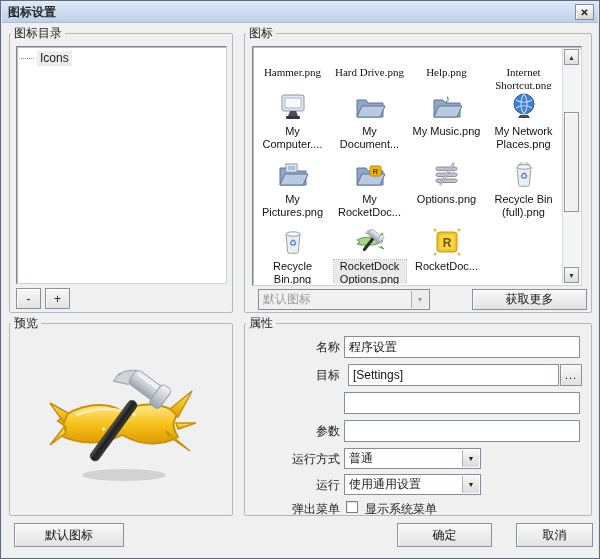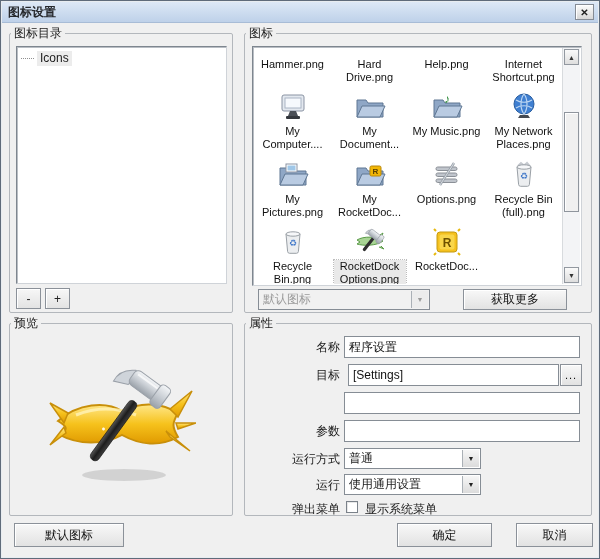--- a/index.html
+++ b/index.html
@@ -68,21 +68,21 @@
     position:absolute; left:1px; top:2px; right:19px; bottom:1px;
     display:grid; grid-template-columns:repeat(4,1fr);
     grid-template-rows:40px 68px 67px 66px; overflow:hidden;
   }
   .cell{ display:flex; flex-direction:column; align-items:center; cursor:default; overflow:hidden; }
   .cell-icon{ width:32px; height:32px; flex:0 0 32px; margin-top:2px; }
   .cell-label{
     font-size:11px; line-height:13px; text-align:center; color:#111;
     max-width:72px; padding:0 1px; margin-top:2px; word-wrap:break-word;
   }
-  .cell.label-only .cell-label{ margin-top:9px; }
+  .cell.label-only .cell-label{ margin-top:17px;font-family:Liberation Serif, serif; }
   .cell-label.selected{ background:#e9e9e9; outline:1px dotted #bdbdbd; }
 
   
   .scrollbar{
     position:absolute; top:1px; bottom:1px; right:1px; width:18px;
     background:#f3f4f6; border-left:1px solid #d8dbde;
   }
   .sb-btn{
     position:absolute; left:1px; right:1px; height:16px;
     background:linear-gradient(#fafafa,#dedede);
@@ -105,21 +105,21 @@
   .combo-arrow{
     position:absolute; right:1px; top:1px; bottom:1px; width:17px;
     background:linear-gradient(#f6f6f6,#dcdcdc); border-left:1px solid #aab0b6;
     display:flex; align-items:center; justify-content:center; font-size:7px; color:#222;
   }
   .combo.disabled{ background:#f1f1f1; color:#9a9a9a; }
   .combo.disabled .combo-arrow{ background:#ececec; color:#9a9a9a; }
 
   #combo-default-icon{ position:absolute; left:13px; top:255px; width:172px; }
   #btn-get-more{
-    position:absolute; left:218px; top:255px; width:104px; height:21px;
+    position:absolute; left:227px; top:255px; width:115px; height:21px;
   }
 
   .push-btn{
     background:linear-gradient(#f8f8f8,#e2e2e2);
     border:1px solid #8b9199; box-shadow: inset 1px 1px 0 #ffffff;
     display:flex; align-items:center; justify-content:center;
     font-size:12px; color:#111; cursor:default;
   }
 
   

